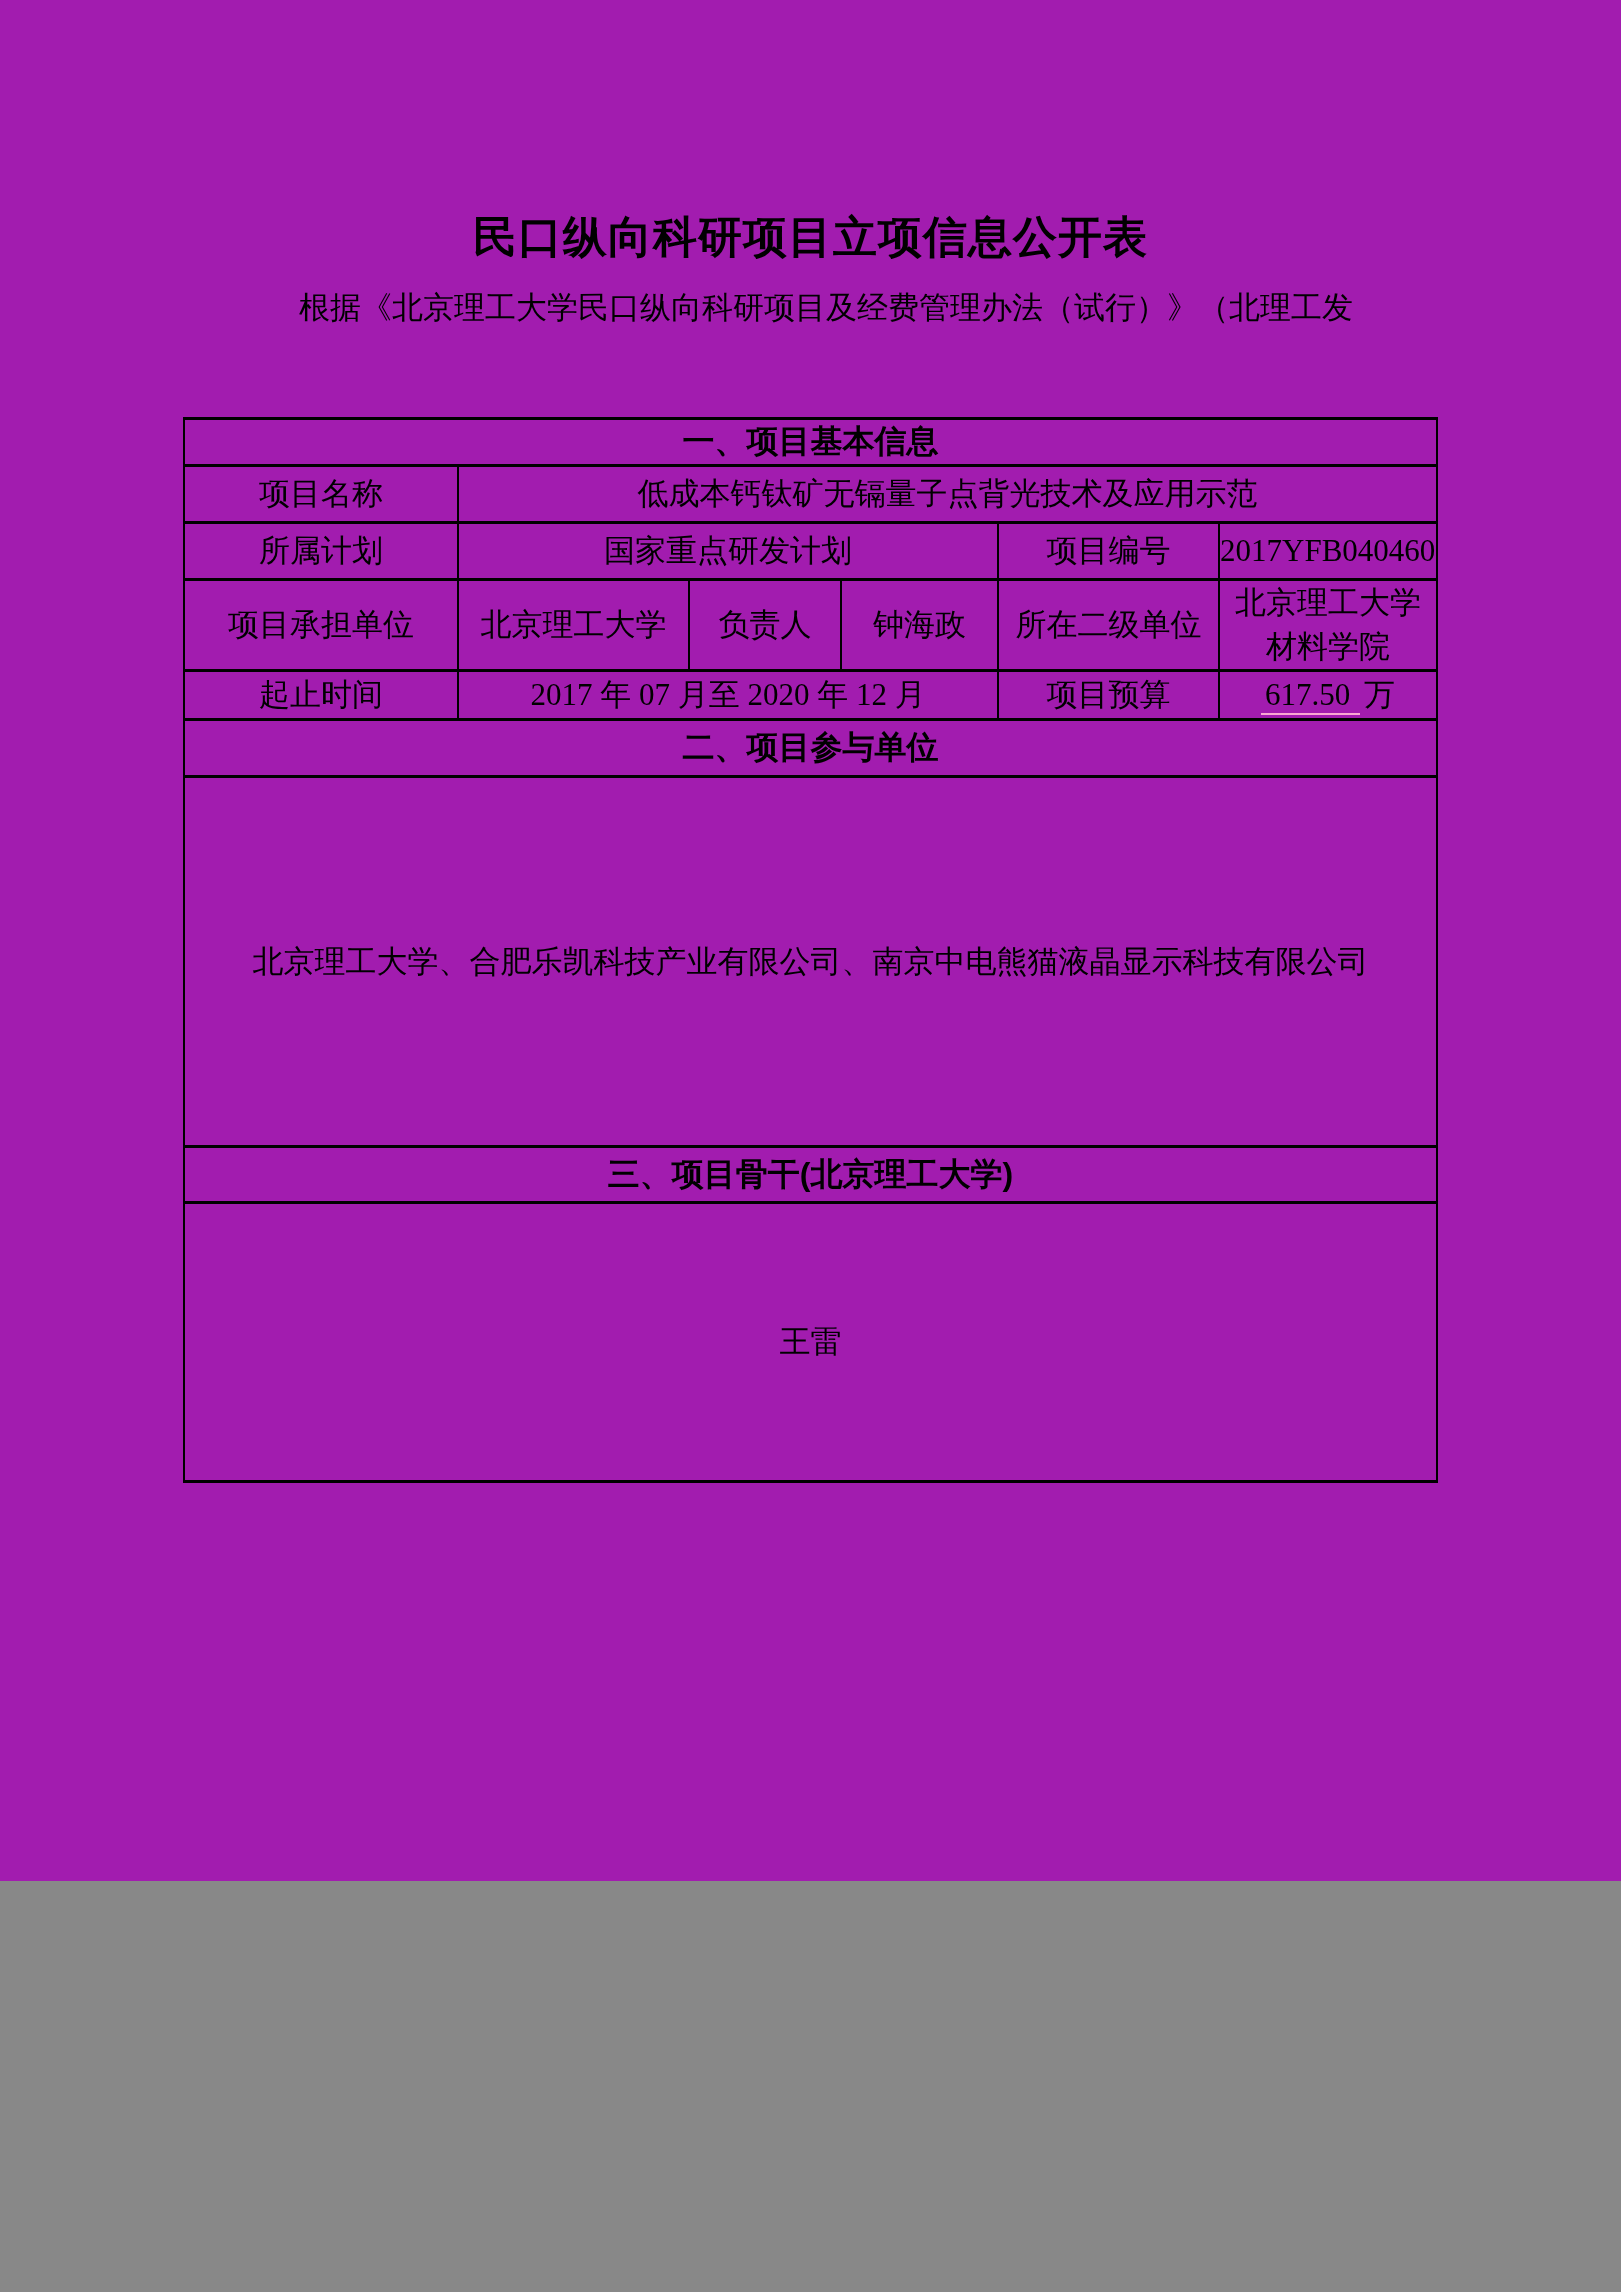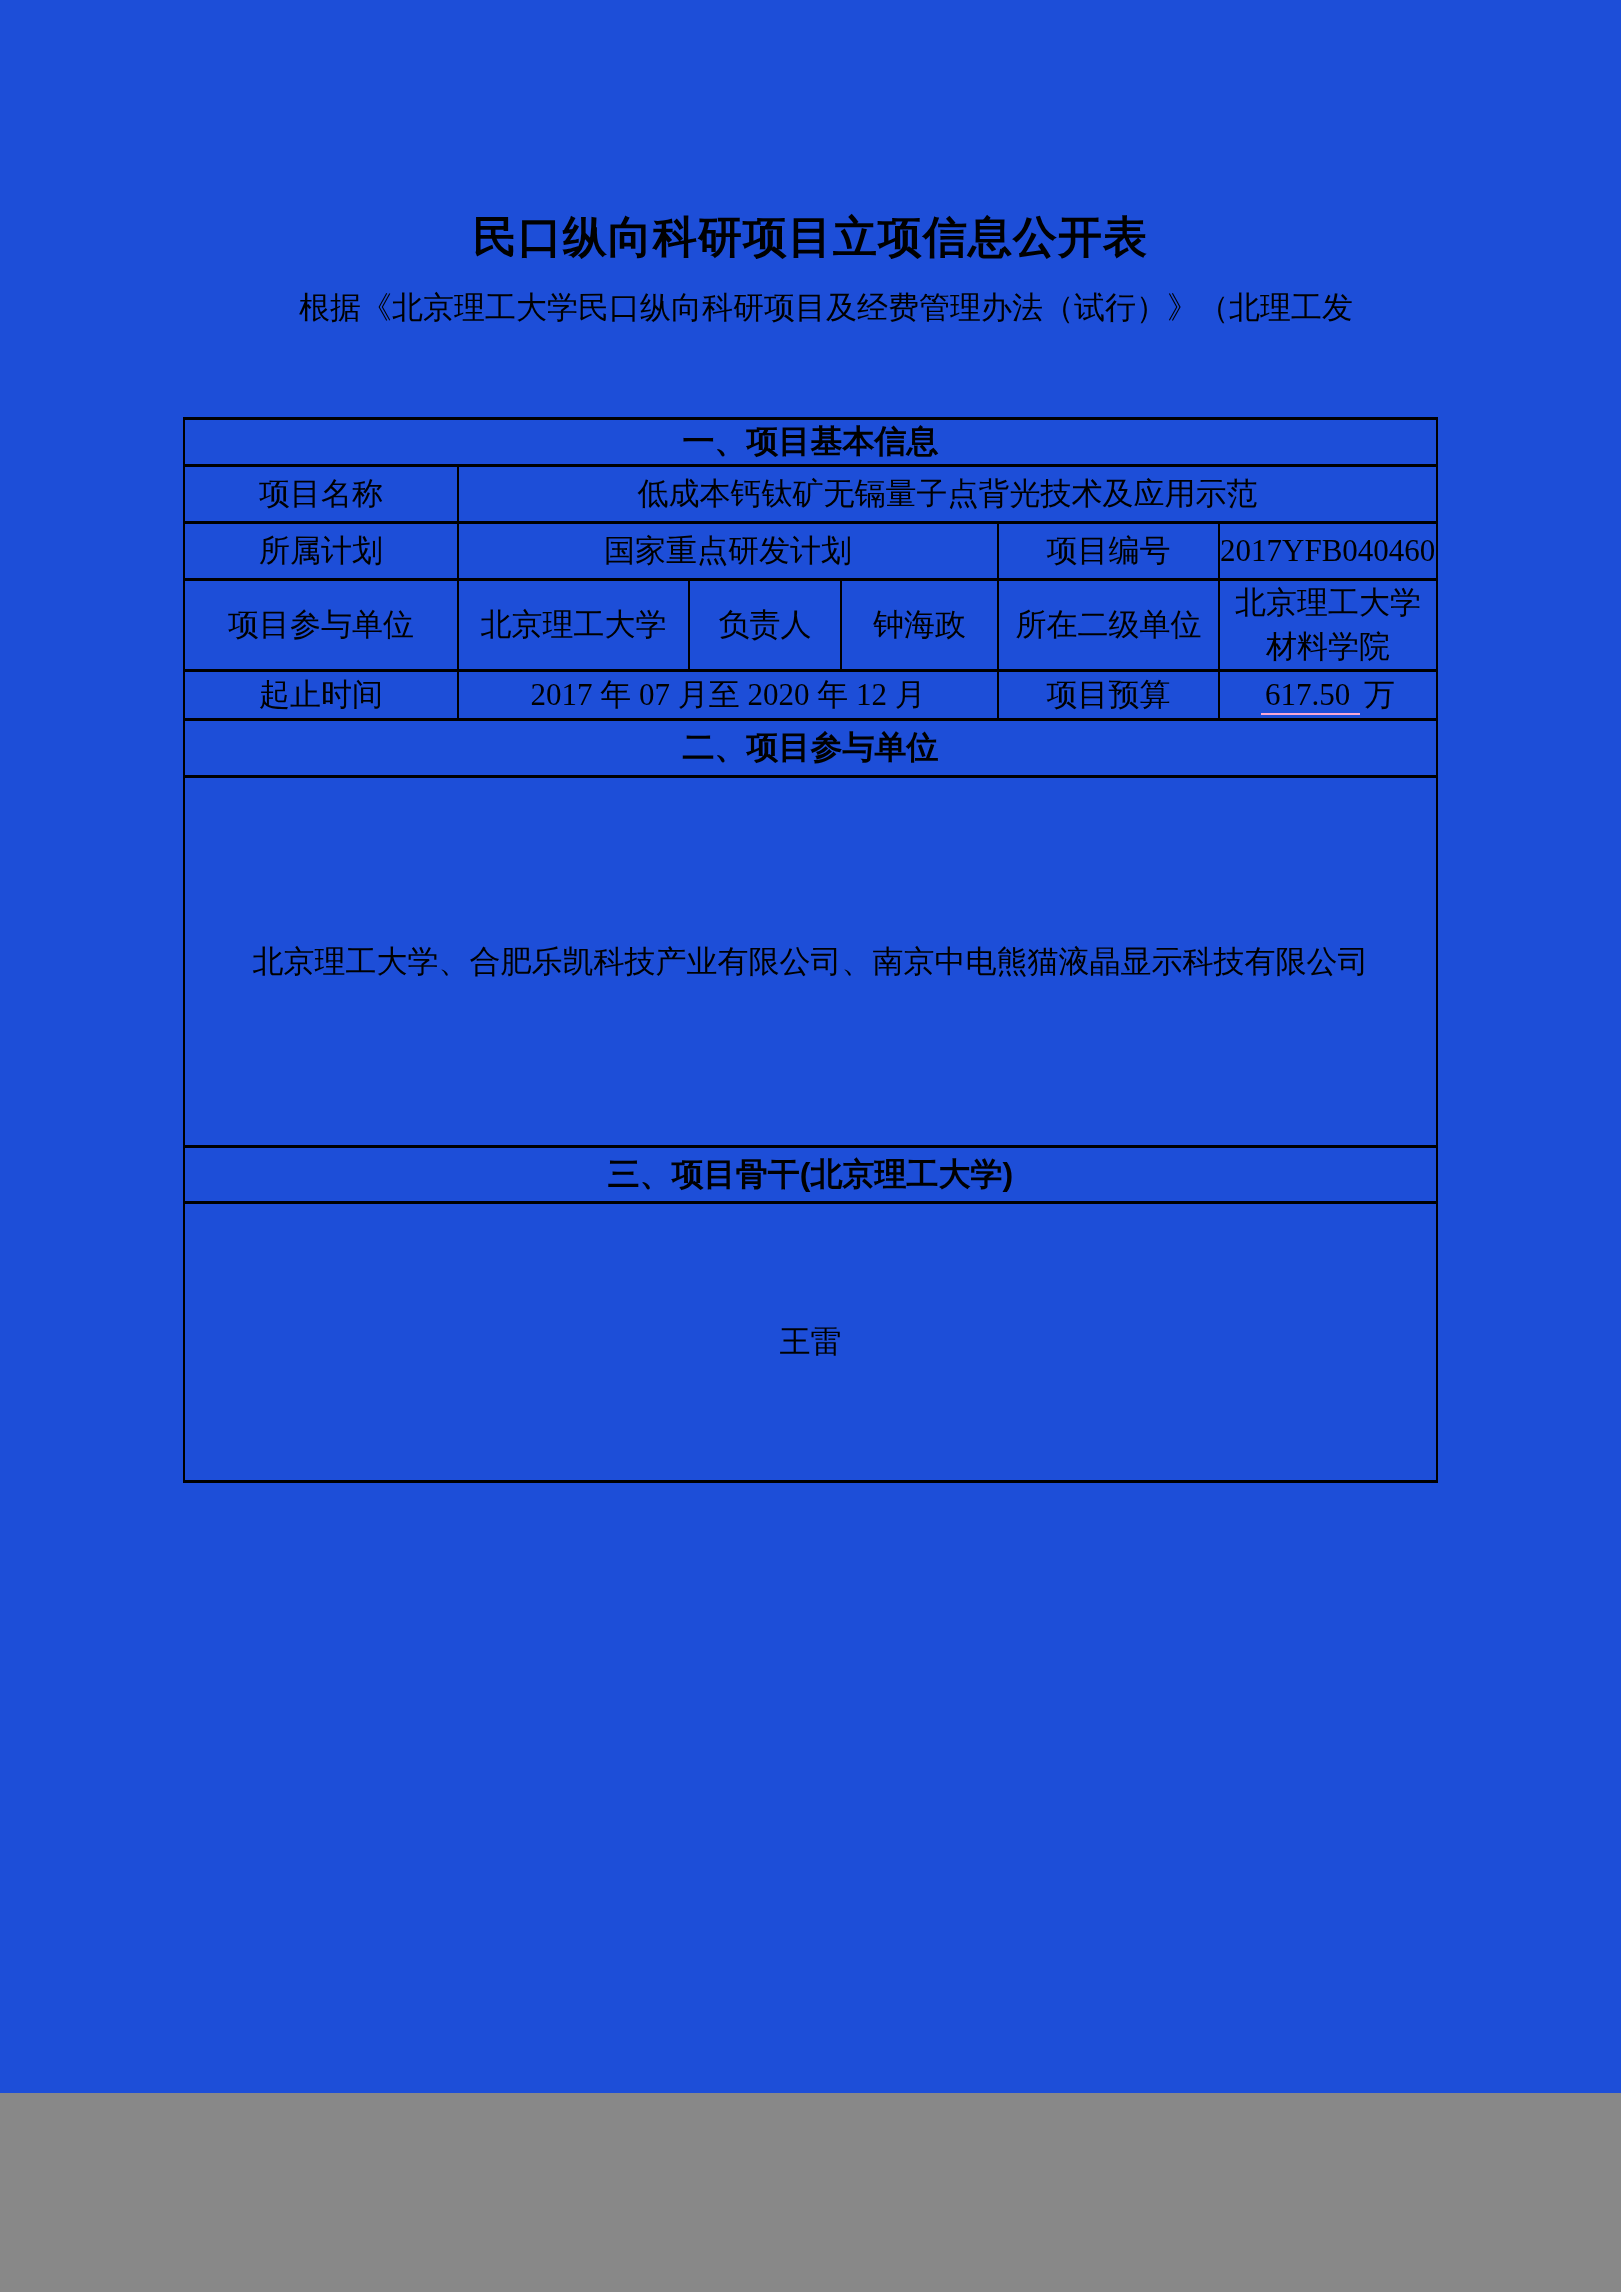--- a/index.html
+++ b/index.html
@@ -1,19 +1,19 @@
 <!DOCTYPE html>
 <html><head>
 <meta charset="utf-8">
 <style>
   html,body{margin:0;padding:0;background:#888;}
   .page{
     position:relative;
-    width:1621px;height:2093px;
-    background:#1d4ed8;
+    width:1621px;height:1881px;
+    background:#a21caf;
     margin:0 auto;
     font-family:"Liberation Serif","DejaVu Serif",serif;
     color:#000;
     overflow:hidden;
   }
   .doc-title{
     position:absolute;
     left:0;top:208px;width:1621px;
     text-align:center;
     font-size:44px;
@@ -106,21 +106,21 @@
 
 
     <tr style="height:57px">
       <td>所属计划</td>
       <td colspan="3">国家重点研发计划</td>
       <td>项目编号</td>
       <td>2017YFB0404603</td>
     </tr>
 
     <tr style="height:88px">
-      <td>项目参与单位</td>
+      <td>项目承担单位</td>
       <td>北京理工大学</td>
       <td>负责人</td>
       <td>钟海政</td>
       <td>所在二级单位</td>
       <td class="wrap2">北京理工大学材料学院</td>
     </tr>
 
     <tr style="height:49px">
       <td>起止时间</td>
       <td colspan="3">2017 年 07 月至 2020 年 12 月</td>

